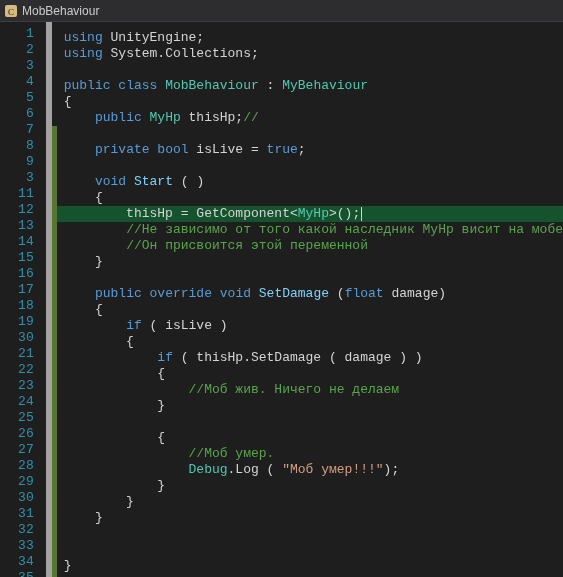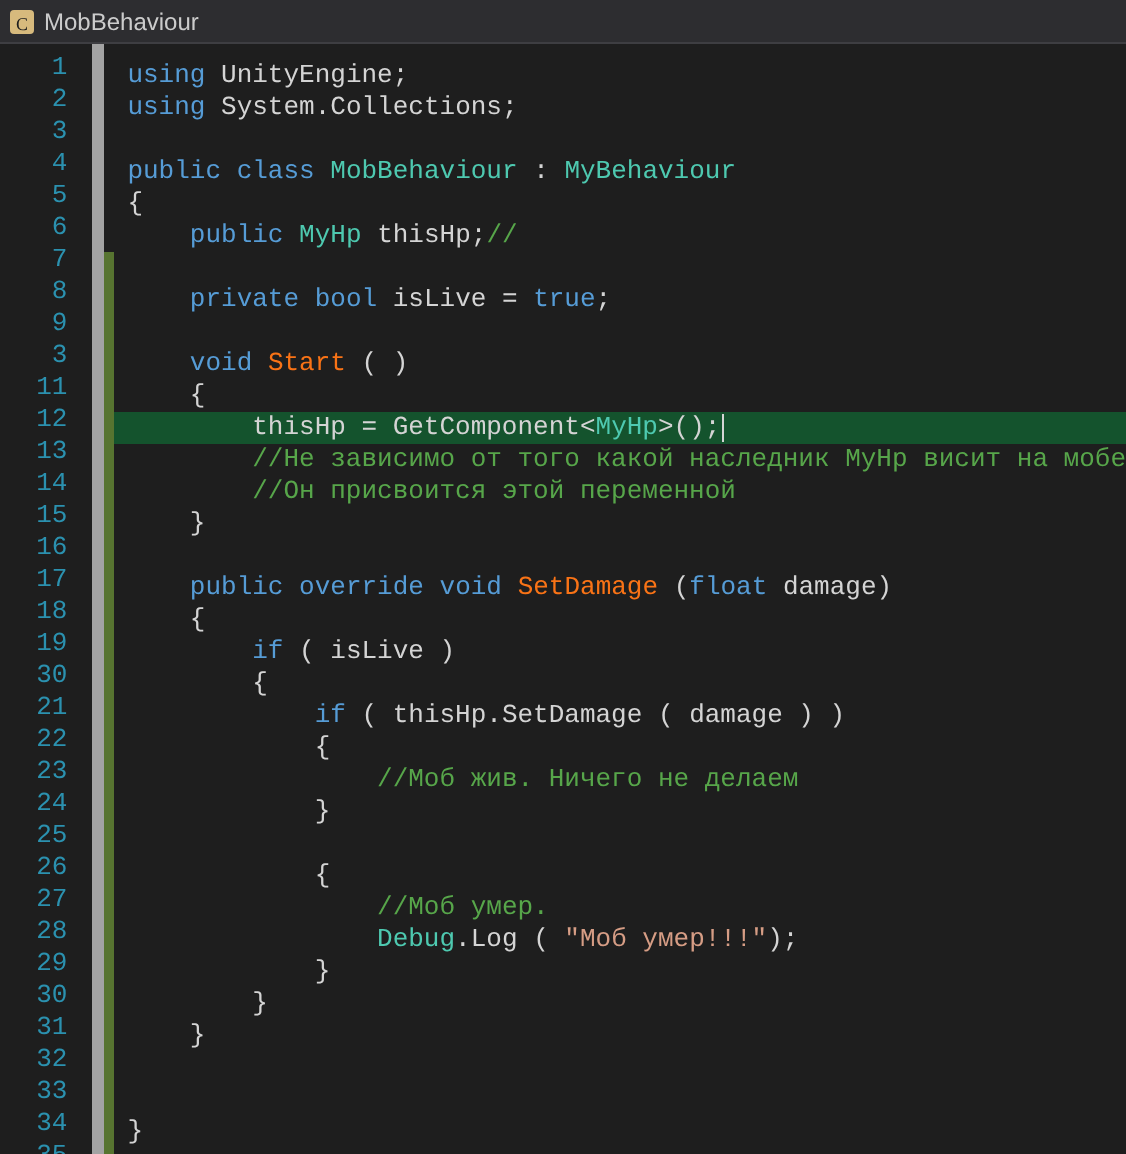--- a/index.html
+++ b/index.html
@@ -89,21 +89,21 @@
       height: 14px;
       background: #d4d4d4;
       vertical-align: middle;
       margin-left: 1px;
     }
     
     .kw { color: #569cd6; }
     .cls { color: #4ec9b0; }
     .str { color: #d69d85; }
     .cmt { color: #57a64a; }
-    .fn { color: #f97316; }
+    .fn { color: #7dd3fc; }
     .txt { color: #d4d4d4; }
   </style>
 </head>
 <body>
 
 <div class="titlebar">
   <span class="icon">
     <svg width="14" height="14" viewBox="0 0 14 14">
       <rect x="1" y="1" width="12" height="12" fill="#d7ba7d" rx="2"></rect>
       <text x="7" y="11" font-size="9" text-anchor="middle" fill="#1e1e1e" font-family="Consolas">C</text>

